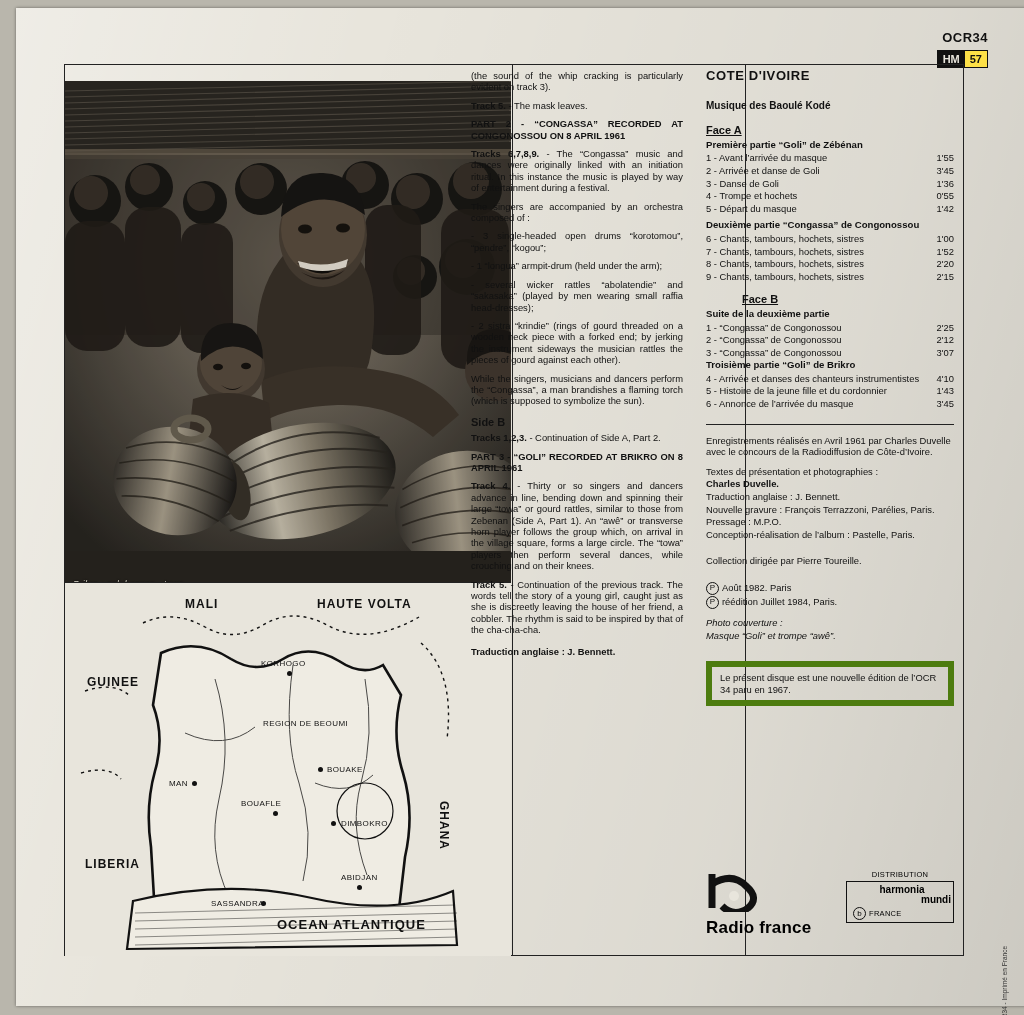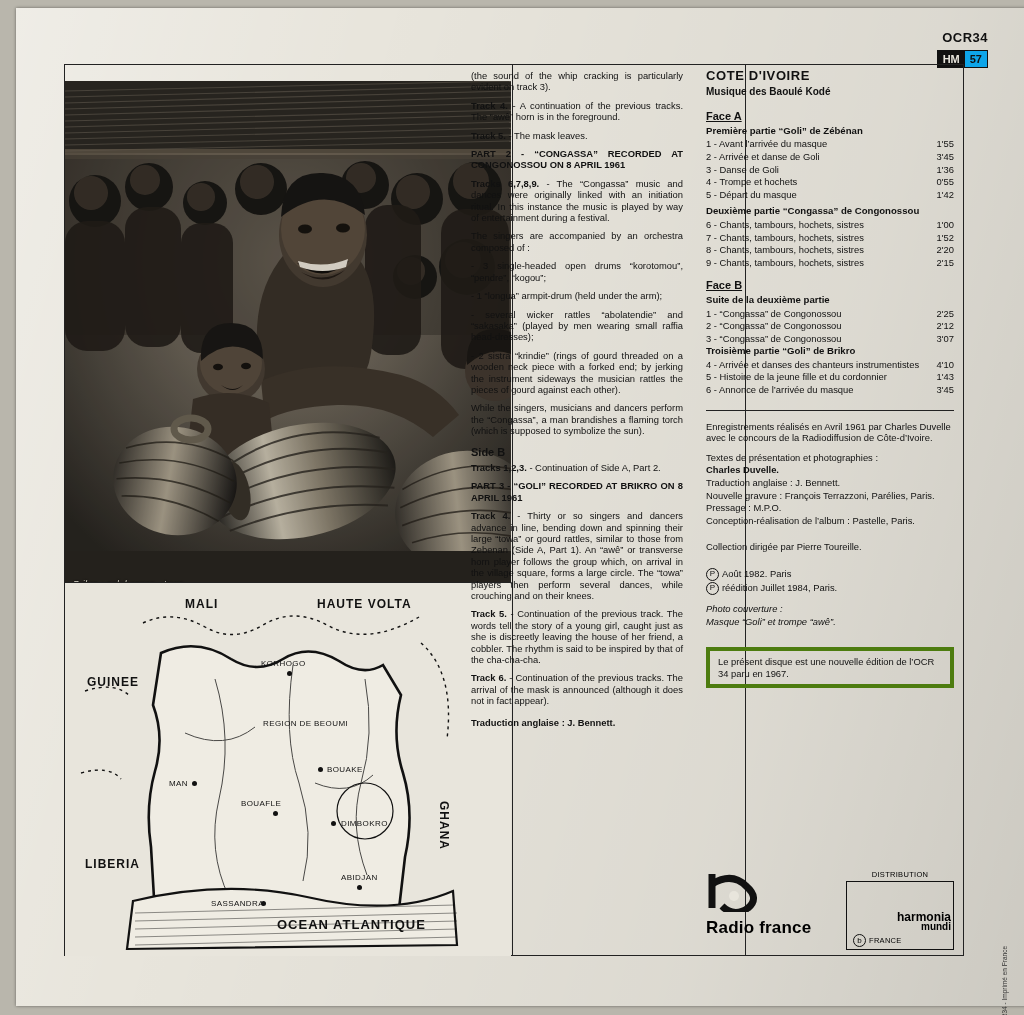--- a/index.html
+++ b/index.html
@@ -24,21 +24,21 @@
   .cat-no{
     position:absolute;right:42px;top:22px;
     font-size:13px;letter-spacing:.5px;color:#111;font-weight:600;
   }
   .hm-box{
     position:absolute;right:42px;top:42px;
     display:flex;align-items:stretch;height:16px;border:1px solid #111;
     font-size:11px;font-weight:700;
   }
   .hm-box .hm{background:#111;color:#e8e5dc;padding:1px 5px 0 5px;line-height:14px;}
-  .hm-box .num{background:#0ea5e9;color:#111;padding:1px 5px 0 5px;line-height:14px;}
+  .hm-box .num{background:#fde047;color:#111;padding:1px 5px 0 5px;line-height:14px;}
 
   
   .frame{
     position:absolute;left:48px;top:56px;width:898px;height:890px;
     border:1px solid #222;
   }
   .vline{position:absolute;top:0;bottom:0;width:1px;background:#222;}
   .v1{left:447px;}
   .v2{left:680px;}
 
@@ -70,51 +70,51 @@
   }
   .col-mid p{margin:0 0 7px 0;}
   .col-mid .hd{font-weight:700;}
   .col-mid .sub{font-weight:700;font-size:11px;margin:10px 0 4px 0;}
 
   
   .col-right{
     position:absolute;left:690px;top:62px;width:248px;height:880px;
     font-size:9.4px;line-height:11.6px;color:#111;
   }
-  .title-main{font-size:13px;font-weight:700;letter-spacing:.6px;margin:0 0 4px 0;}
+  .title-main{font-size:13px;font-weight:700;letter-spacing:.6px;margin:0 0 18px 0;}
   .title-sub{font-size:10px;font-weight:700;margin:0 0 14px 0;}
   .face{font-size:11px;font-weight:700;text-decoration:underline;margin:0 0 2px 0;}
   .part{font-size:9.6px;font-weight:700;margin:0 0 2px 0;}
   .trk{display:flex;justify-content:space-between;gap:6px;margin:0 0 1px 0;}
   .trk .t{flex:1 1 auto;}
   .trk .d{flex:0 0 auto;white-space:nowrap;}
   .hr{height:1px;background:#222;margin:14px 0 10px 0;}
   .credits p{margin:0 0 1px 0;}
   .credits .gap{height:7px;}
   .bold{font-weight:700;}
   .italic{font-style:italic;}
 
   .boxnote{
-    border:4px solid #4d7c0f;padding:5px 8px;font-size:9.4px;line-height:11.6px;
+    border:6px solid #4d7c0f;padding:5px 8px;font-size:9.4px;line-height:11.6px;
     margin-top:20px;
   }
   .prizebox{
     border:1px solid #222;padding:8px 8px 9px 8px;text-align:center;margin-top:14px;
   }
   .prizebox .l1{font-size:11.5px;font-weight:700;letter-spacing:.4px;}
   .prizebox .l2{font-size:11.5px;font-weight:700;letter-spacing:.4px;}
   .prizebox .l3{font-size:10px;font-weight:700;margin-top:4px;letter-spacing:.3px;}
 
   .logos{position:absolute;left:690px;top:862px;width:248px;height:80px;}
   .radio-france{position:absolute;left:0;top:0;}
   .rf-text{font-size:17px;font-weight:600;margin-top:2px;letter-spacing:.2px;}
   .distrib{position:absolute;right:0;top:0;width:108px;text-align:center;}
   .distrib .dlabel{font-size:7.5px;letter-spacing:.3px;margin-bottom:2px;}
   .hm-logo{border:1px solid #111;padding:3px 2px 2px 2px;}
-  .hm-logo .hl1{font-size:12px;font-weight:700;line-height:10px;text-align:right;padding-left:4px;margin-top:27px;}
+  .hm-logo .hl1{font-size:10px;font-weight:700;line-height:10px;text-align:center;padding-left:4px;}
   .hm-logo .hl2{font-size:10px;font-weight:700;line-height:10px;text-align:right;padding-left:4px;}
   .hm-logo .hl3{display:flex;align-items:center;gap:3px;margin-top:2px;padding-left:4px;}
   .hm-logo .circ{width:11px;height:11px;border:1px solid #111;border-radius:50%;font-size:8px;line-height:11px;text-align:center;}
   .hm-logo .fr{font-size:7.5px;letter-spacing:.3px;}
 
   .spine-code{
     position:absolute;right:22px;bottom:60px;
     font-size:6.5px;color:#333;
     transform:rotate(-90deg);transform-origin:right bottom;white-space:nowrap;
   }
@@ -341,36 +341,34 @@
     <div class="map-city" style="left:276px;top:236px;">DIMBOKRO</div>
     <div class="city-dot" style="left:266px;top:238px;"></div>
     <div class="map-city" style="left:276px;top:290px;">ABIDJAN</div>
     <div class="city-dot" style="left:292px;top:302px;"></div>
     <div class="map-city" style="left:146px;top:316px;">SASSANDRA</div>
     <div class="city-dot" style="left:196px;top:318px;"></div>
   </div>
 
   <div class="col-mid">
     <p>(the sound of the whip cracking is particularly evident on track 3).</p>
-    <p><span class="hd">Track 4.</span><span> - A continuation of the previous tracks. The “awê” horn is in the foreground.</span></p>
     <p><span class="hd">Track 5.</span><span> - The mask leaves.</span></p>
     <p class="hd">PART 2 - “CONGASSA” RECORDED AT CONGONOSSOU ON 8 APRIL 1961</p>
     <p><span class="hd">Tracks 6,7,8,9.</span><span> - The “Congassa” music and dances were originally linked with an initiation ritual. In this instance the music is played by way of entertainment during a festival.</span></p>
     <p>The singers are accompanied by an orchestra composed of :</p>
     <p>- 3 single-headed open drums “korotomou”, “pendre”, “kogou”;</p>
     <p>- 1 “longua” armpit-drum (held under the arm);</p>
     <p>- several wicker rattles “abolatendie” and “sakasaka” (played by men wearing small raffia head-dresses);</p>
     <p>- 2 sistra “krindie” (rings of gourd threaded on a wooden neck piece with a forked end; by jerking the instrument sideways the musician rattles the pieces of gourd against each other).</p>
     <p>While the singers, musicians and dancers perform the “Congassa”, a man brandishes a flaming torch (which is supposed to symbolize the sun).</p>
     <p class="sub">Side B</p>
     <p><span class="hd">Tracks 1,2,3.</span><span> - Continuation of Side A, Part 2.</span></p>
     <p class="hd">PART 3 - “GOLI” RECORDED AT BRIKRO ON 8 APRIL 1961</p>
     <p><span class="hd">Track 4.</span><span> - Thirty or so singers and dancers advance in line, bending down and spinning their large “towa” or gourd rattles, similar to those from Zebenan (Side A, Part 1). An “awê” or transverse horn player follows the group which, on arrival in the village square, forms a large circle. The “towa” players then perform several dances, while crouching and on their knees.</span></p>
     <p><span class="hd">Track 5.</span><span> - Continuation of the previous track. The words tell the story of a young girl, caught just as she is discreetly leaving the house of her friend, a cobbler. The rhythm is said to be inspired by that of the cha-cha-cha.</span></p>
-    <p><span class="hd">Track 6.</span><span> - Continuation of the previous tracks. The arrival of the mask is announced (although it does not in fact appear).</span></p>
     <p class="hd" style="margin-top:10px;">Traduction anglaise : J. Bennett.</p>
   </div>
 
   <div class="col-right">
     <div class="title-main">COTE D'IVOIRE</div>
     <div class="title-sub">Musique des Baoulé Kodé</div>
 
     <div class="face">Face A</div>
     <div class="part">Première partie “Goli” de Zébénan</div>
 
@@ -406,21 +404,21 @@
       </div>
     <div class="trk">
         <span class="t">8 - Chants, tambours, hochets, sistres</span>
         <span class="d">2'20</span>
       </div>
     <div class="trk">
         <span class="t">9 - Chants, tambours, hochets, sistres</span>
         <span class="d">2'15</span>
       </div>
 
-    <div class="face" style="margin-top:12px;">Face B</div>
+    <div class="face" style="margin-top:12px;margin-left:36px;">Face B</div>
     <div class="part">Suite de la deuxième partie</div>
     <div class="trk">
         <span class="t">1 - “Congassa” de Congonossou</span>
         <span class="d">2'25</span>
       </div>
     <div class="trk">
         <span class="t">2 - “Congassa” de Congonossou</span>
         <span class="d">2'12</span>
       </div>
     <div class="trk">

